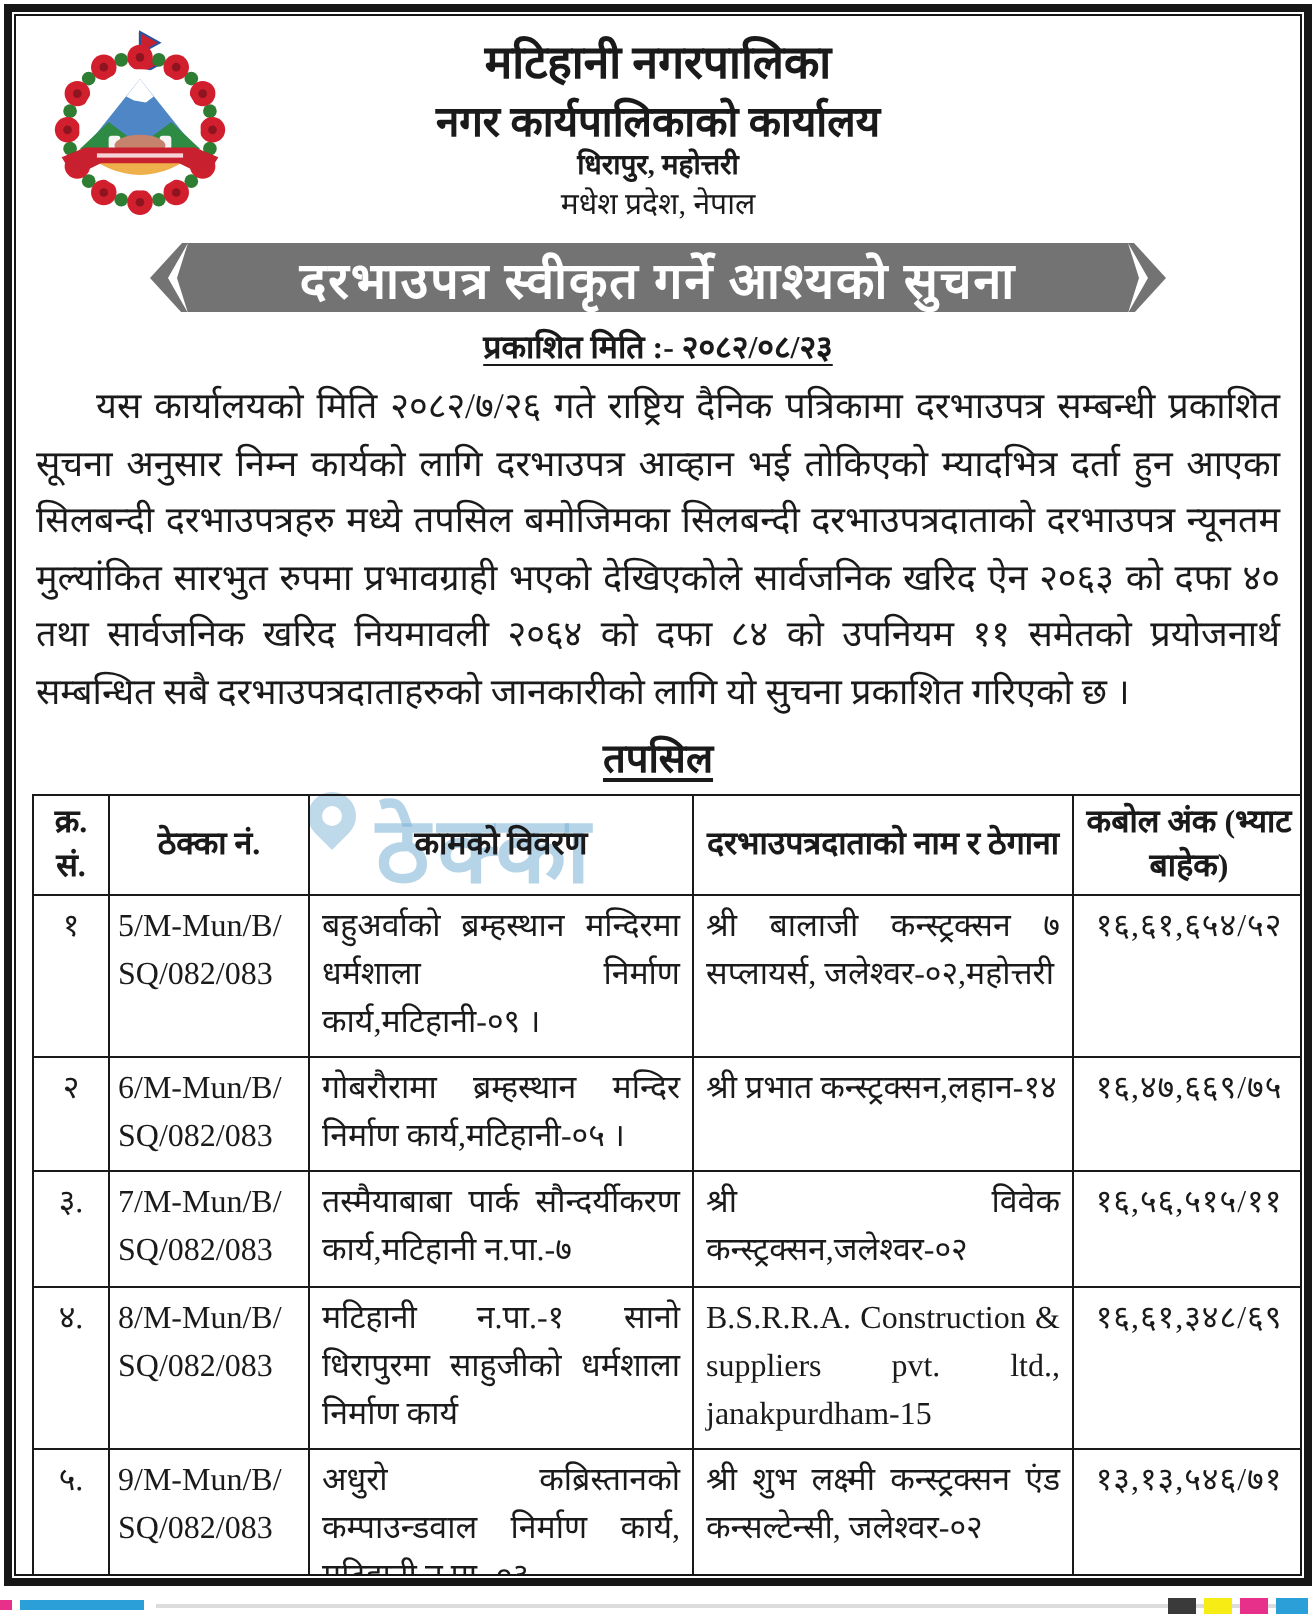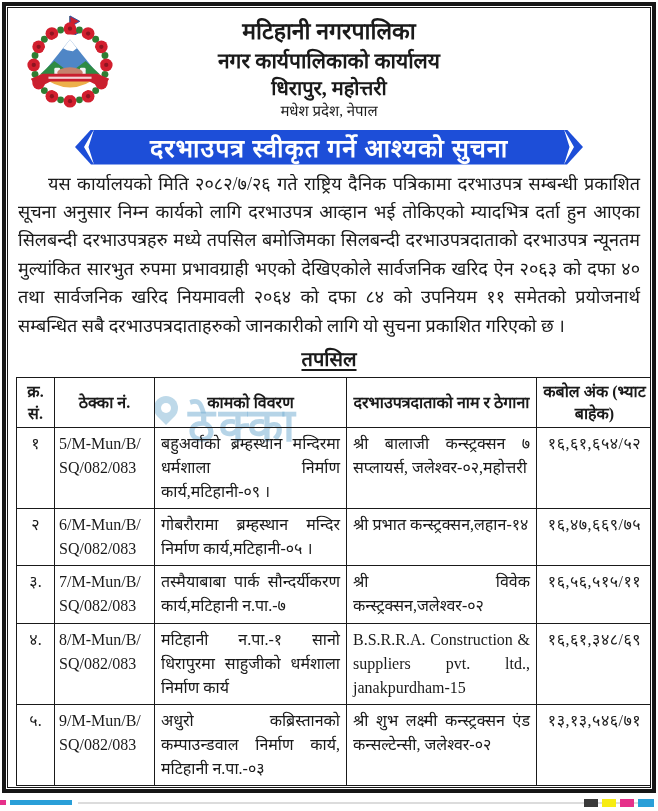--- a/index.html
+++ b/index.html
@@ -21,28 +21,28 @@
     border:1px solid #161616;
     overflow:hidden;
     padding:4px 8px 0 8px;
   }
 
   
   .emblem { position:absolute; left:16px; top:6px; width:92px; height:94px; z-index:3; }
   .header-text { position:relative; text-align:center; z-index:2; padding-top:6px; }
   .hdr-muni   { font-size:23px; font-weight:bold; line-height:1.25; }
   .hdr-office { font-size:21px; font-weight:bold; line-height:1.35; }
-  .hdr-place  { font-size:20px; font-weight:bold; line-height:1.35; }
+  .hdr-place  { font-size:14px; font-weight:bold; line-height:1.35; }
   .hdr-prov   { font-size:15px; font-weight:normal; line-height:1.3; }
 
   .banner {
     position:relative; z-index:2;
     margin:8px auto 0 auto;
     width:508px; height:35px;
-    background:#1d4ed8; color:#fff;
+    background:#737373; color:#fff;
     display:flex; align-items:center; justify-content:center;
     font-size:25px; font-weight:bold; letter-spacing:1px;
     clip-path:polygon(0 50%, 16px 0, calc(100% - 16px) 0, 100% 50%, calc(100% - 16px) 100%, 16px 100%);
   }
   .banner::before, .banner::after {
     content:""; position:absolute; top:0; bottom:0; width:10px; background:#fff;
     clip-path:polygon(0 50%, 100% 0, 45% 50%, 100% 100%);
   }
   .banner::before { left:9px; }
   .banner::after  { right:9px; transform:scaleX(-1); }
@@ -204,20 +204,23 @@
         <div class="hdr-muni">मटिहानी नगरपालिका</div>
         <div class="hdr-office">नगर कार्यपालिकाको कार्यालय</div>
         <div class="hdr-place">धिरापुर, महोत्तरी</div>
         <div class="hdr-prov">मधेश प्रदेश, नेपाल</div>
       </div>
 
       <div class="banner">
         <span>दरभाउपत्र स्वीकृत गर्ने आश्यको सुचना</span>
       </div>
 
+      <div class="pub-date">
+        <span>प्रकाशित मिति :- २०८२/०८/२३</span>
+      </div>
 
       <div class="notice-para">यस कार्यालयको मिति २०८२/७/२६ गते राष्ट्रिय दैनिक पत्रिकामा दरभाउपत्र सम्बन्धी प्रकाशित सूचना अनुसार निम्न कार्यको लागि दरभाउपत्र आव्हान भई तोकिएको म्यादभित्र दर्ता हुन आएका सिलबन्दी दरभाउपत्रहरु मध्ये तपसिल बमोजिमका सिलबन्दी दरभाउपत्रदाताको दरभाउपत्र न्यूनतम मुल्यांकित सारभुत रुपमा प्रभावग्राही भएको देखिएकोले सार्वजनिक खरिद ऐन २०६३ को दफा ४० तथा सार्वजनिक खरिद नियमावली २०६४ को दफा ८४ को उपनियम ११ समेतको प्रयोजनार्थ सम्बन्धित सबै दरभाउपत्रदाताहरुको जानकारीको लागि यो सुचना प्रकाशित गरिएको छ ।</div>
 
       <div class="schedule-heading">
         <span>तपसिल</span>
       </div>
 
       <table class="schedule-table">
         <colgroup>
           <col style="width:38px">

